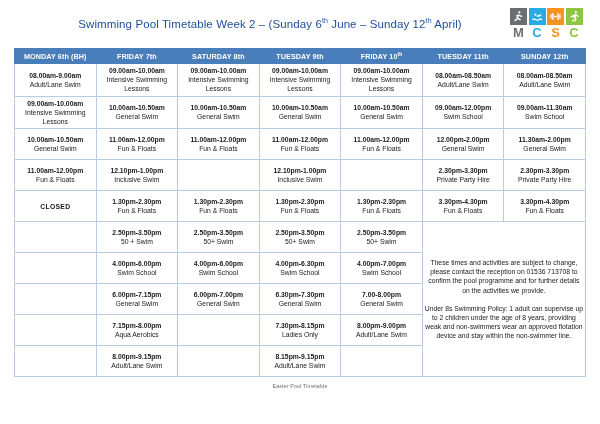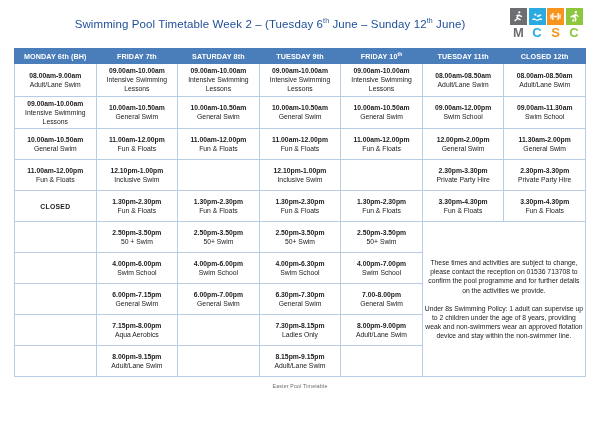--- a/index.html
+++ b/index.html
@@ -139,21 +139,21 @@
     padding-top: 6px;
     letter-spacing: 0.2px;
   }
 </style>
 </head>
 <body>
 
 <div class="header">
 
   <div class="page-title">
-    <span>Swimming Pool Timetable Week 2 – (Tuesday 6</span><sup>th</sup><span> June – Sunday 12</span><sup>th</sup><span> June)</span>
+    <span>Swimming Pool Timetable Week 2 – (Sunday 6</span><sup>th</sup><span> June – Sunday 12</span><sup>th</sup><span> April)</span>
   </div>
 
   <div class="logo">
     <div class="logo-tiles">
       <div class="logo-tile" style="background:#6d6e71">
         <svg width="13" height="13" viewBox="0 0 24 24" aria-hidden="true">
           <circle cx="13.5" cy="4.2" r="2.1" fill="#fff"></circle>
           <path d="M5 10.5 L12 8 L19 11 L18 13.2 L12.6 10.9 L11 14 L16.5 17 L15.2 19.3 L7.5 15.4 L9.5 10.2 Z" fill="#fff"></path>
           <path d="M4 19 L9.5 15.2 L10.8 17.3 L5.4 21 Z" fill="#fff"></path>
         </svg>
@@ -195,21 +195,21 @@
 <div class="tt-wrap">
   <table class="timetable">
     <thead>
       <tr>
         <th><span>MONDAY 6th (BH)</span></th>
         <th><span>FRIDAY 7th</span></th>
         <th><span>SATURDAY 8th</span></th>
         <th><span>TUESDAY 9th</span></th>
         <th><span>FRIDAY 10</span><sup>th</sup></th>
         <th><span>TUESDAY 11th</span></th>
-        <th><span>CLOSED 12th</span></th>
+        <th><span>SUNDAY 12th</span></th>
       </tr>
     </thead>
     <tbody>
         <tr>
           <td class="shaded">
             <span class="cell-time">08.00am-9.00am</span>
             <span class="cell-act">Adult/Lane Swim</span>
           </td>
           <td>
             <span class="cell-time">09.00am-10.00am</span>

